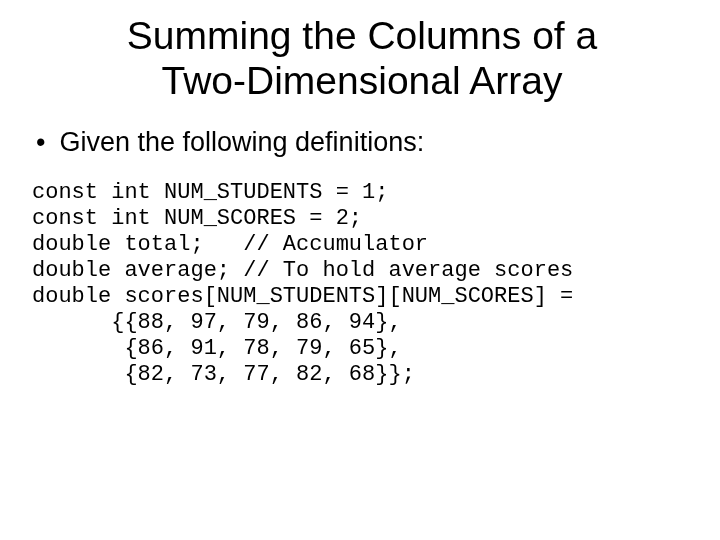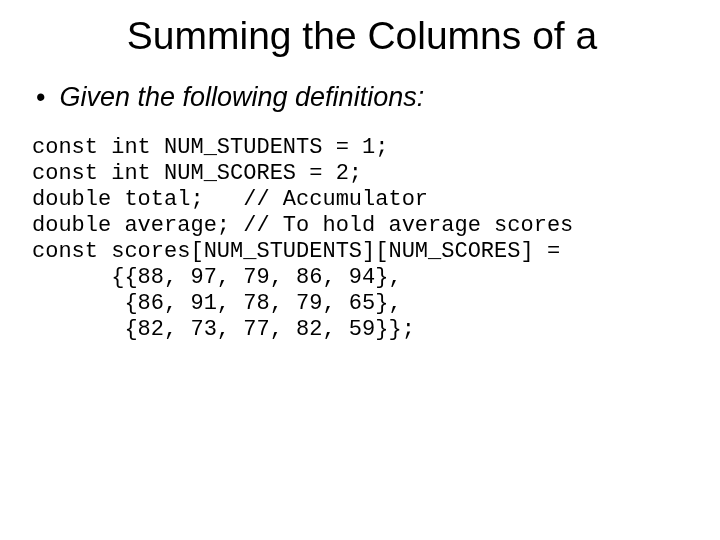--- a/index.html
+++ b/index.html
@@ -32,47 +32,47 @@
     font-size: 27px;
     margin-bottom: 22px;
     padding-left: 6px;
   }
   .bullet-dot {
     margin-right: 14px;
     line-height: 1.2;
   }
   .bullet-text {
     line-height: 1.2;
-    font-style: italic;
   }
   .code {
     font-family: "Courier New", Courier, monospace;
     font-size: 22px;
     white-space: pre;
     line-height: 1.18;
     margin-left: 2px;
     letter-spacing: 0px;
   }
 </style>
 </head>
 <body>
 
 <div class="slide">
 
   <h1 class="title">
     <span>Summing the Columns of a</span><br>
+    <span>Two-Dimensional Array</span>
   </h1>
 
   <div class="bullet-row">
     <span class="bullet-dot">•</span>
     <span class="bullet-text">Given the following definitions:</span>
   </div>
 
   <div class="code"><span>const int NUM_STUDENTS = 1;</span>
 <span>const int NUM_SCORES = 2;</span>
 <span>double total;   // Accumulator</span>
 <span>double average; // To hold average scores</span>
-<span>const scores[NUM_STUDENTS][NUM_SCORES] =</span>
+<span>double scores[NUM_STUDENTS][NUM_SCORES] =</span>
 <span>      {{88, 97, 79, 86, 94},</span>
 <span>       {86, 91, 78, 79, 65},</span>
-<span>       {82, 73, 77, 82, 59}};</span></div>
+<span>       {82, 73, 77, 82, 68}};</span></div>
 
 </div>
 
 </body></html>

